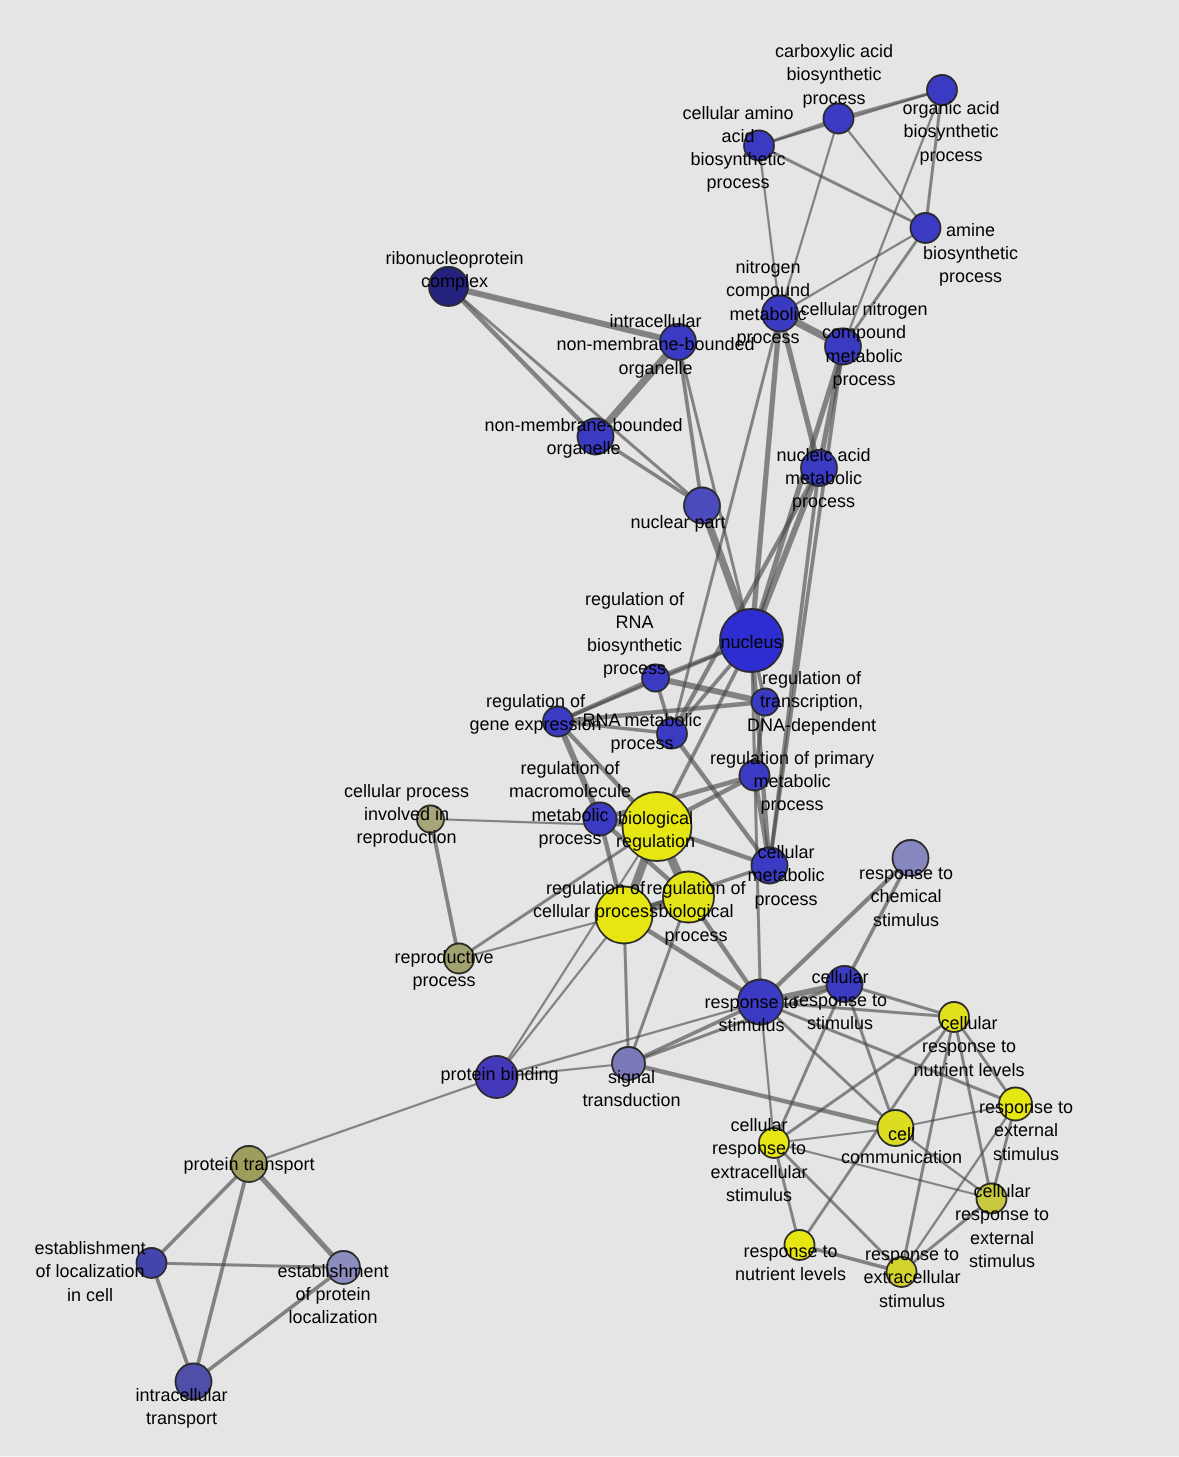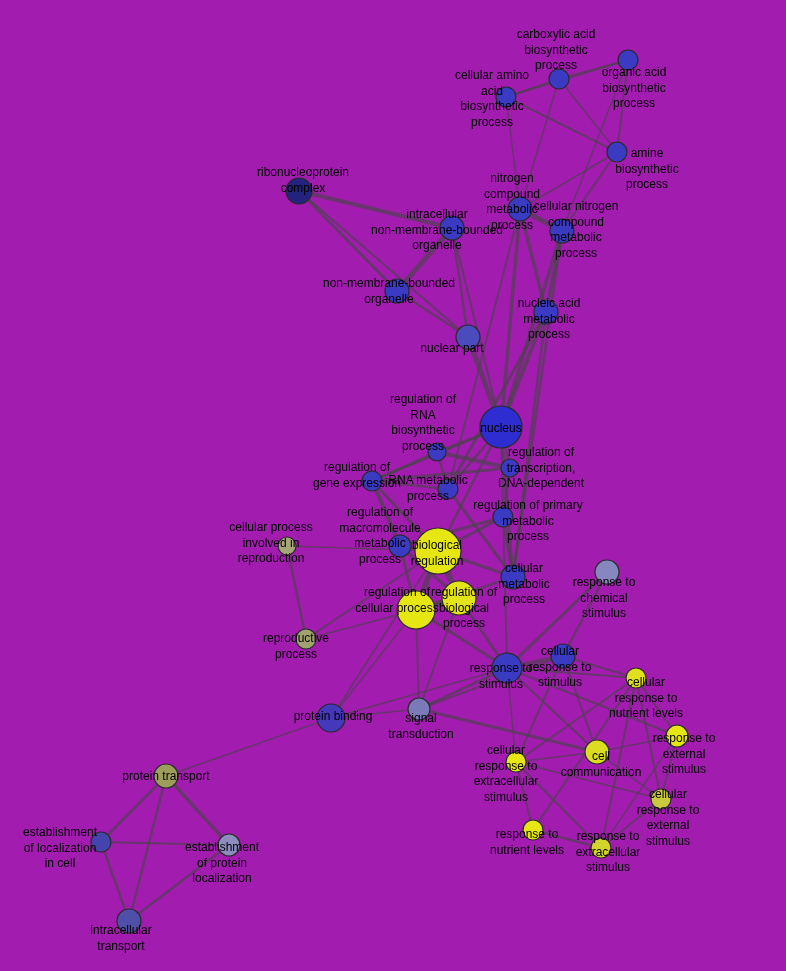--- a/index.html
+++ b/index.html
@@ -4,21 +4,21 @@
 <style>
   html, body {
     margin: 0;
     padding: 0;
     background: #ffffff;
   }
   .canvas-wrap {
     position: relative;
     width: 786px;
     height: 971px;
-    background: #a21caf;
+    background: #e5e5e5;
     overflow: hidden;
   }
   svg text {
     font-family: "Liberation Sans", sans-serif;
     font-size: 12px;
     fill: #000000;
   }
   svg circle {
     cursor: pointer;
   }

